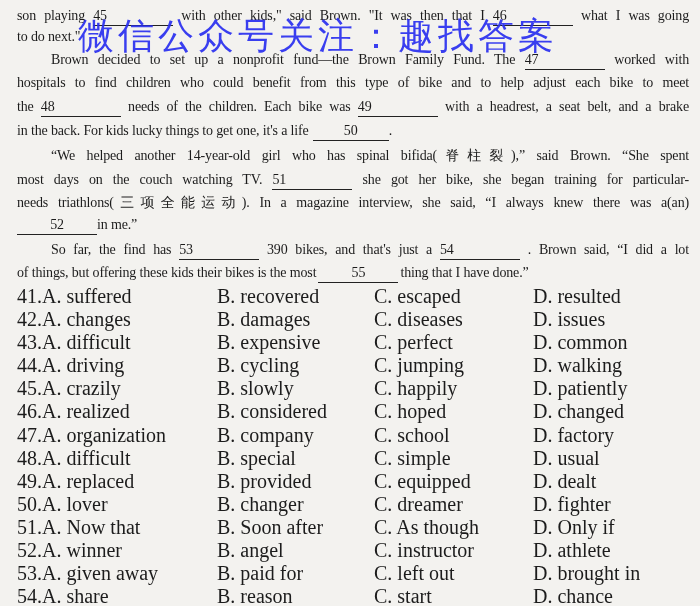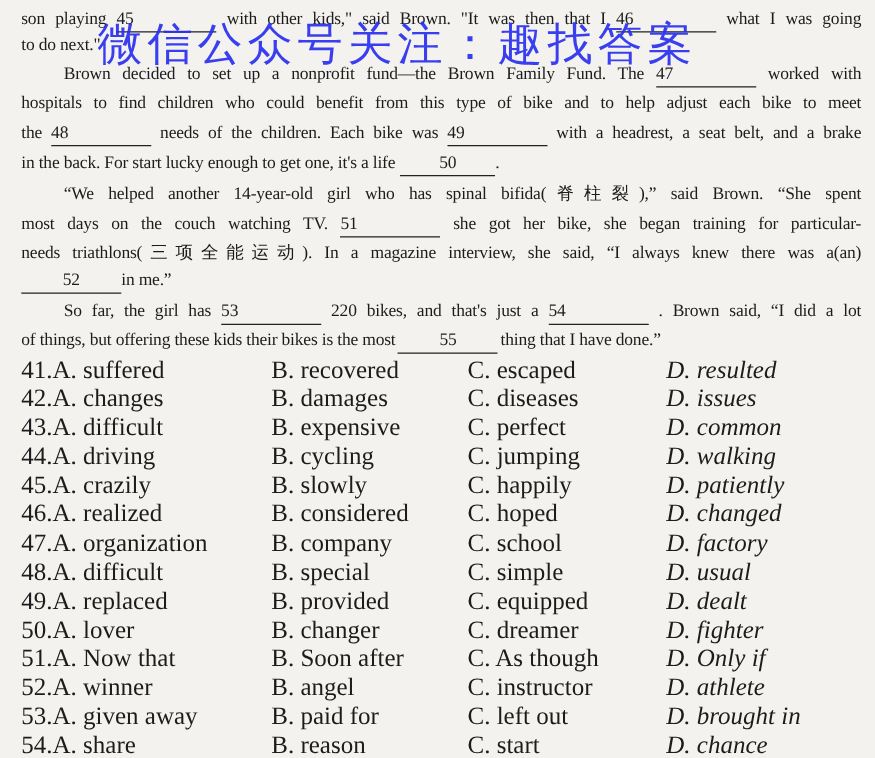--- a/index.html
+++ b/index.html
@@ -23,21 +23,21 @@
     line-height: 16px; height: 17px; vertical-align: baseline;
   }
   .opt-row {
     position: absolute; left: 17px; width: 672px; height: 23px;
     font-size: 20px; line-height: 23px;
   }
   .opt { position: absolute; top: 0; white-space: nowrap; }
   .opt.a { left: 0; }
   .opt.b { left: 200px; }
   .opt.c { left: 357px; }
-  .opt.d { left: 516px; font-style: italic; }
+  .opt.d { left: 516px; }
   .watermark {
     position: absolute; left: 78px; top: 10px;
     font-family: "DejaVu Sans", sans-serif;
     font-size: 36px; line-height: 52px; letter-spacing: 4px;
     color: #2a2ff0; opacity: 0.92; white-space: nowrap;
     transform: scaleY(1.0);
   }
 </style>
 </head>
 <body>
@@ -64,42 +64,42 @@
     <span>hospitals to find children who could benefit from this type of bike and to help adjust each bike to meet</span>
   </div>
   <div class="line justify" style="top:97px;">
     <span>the</span>
     <span class="blank" style="width:80px">48</span>
     <span>needs of the children. Each bike was</span>
     <span class="blank" style="width:80px">49</span>
     <span>with a headrest, a seat belt, and a brake</span>
   </div>
   <div class="line" style="top:121px;">
-    <span>in the back. For start lucky enough to get one, it's a life</span><span class="blank" style="width:76px; margin-left:4px">50</span><span>.</span>
+    <span>in the back. For kids lucky things to get one, it's a life</span><span class="blank" style="width:76px; margin-left:4px">50</span><span>.</span>
   </div>
 
   <div class="line indent justify" style="top:146px;">
     <span>“We helped another 14-year-old girl who has spinal bifida(脊柱裂),” said Brown. “She spent</span>
   </div>
   <div class="line justify" style="top:170px;">
     <span>most days on the couch watching TV.</span>
     <span class="blank" style="width:80px">51</span>
     <span>she got her bike, she began training for particular-</span>
   </div>
   <div class="line justify" style="top:193px;">
     <span>needs triathlons(三项全能运动). In a magazine interview, she said, “I always knew there was a(an)</span>
   </div>
   <div class="line" style="top:215px;">
     <span class="blank" style="width:80px">52</span><span>in me.”</span>
   </div>
 
   <div class="line indent justify" style="top:240px;">
-    <span>So far, the girl has</span>
+    <span>So far, the find has</span>
     <span class="blank" style="width:80px">53</span>
-    <span>220 bikes, and that's just a</span>
+    <span>390 bikes, and that's just a</span>
     <span class="blank" style="width:80px">54</span>
     <span>. Brown said, “I did a lot</span>
   </div>
   <div class="line" style="top:263px;">
     <span>of things, but offering these kids their bikes is the most</span><span class="blank" style="width:80px; margin:0 2px">55</span><span>thing that I have done.”</span>
   </div>
 
   <div id="options">
     <div class="opt-row" style="top:285px">
       <span class="opt a"><span>41.</span><span>A. suffered</span></span>

